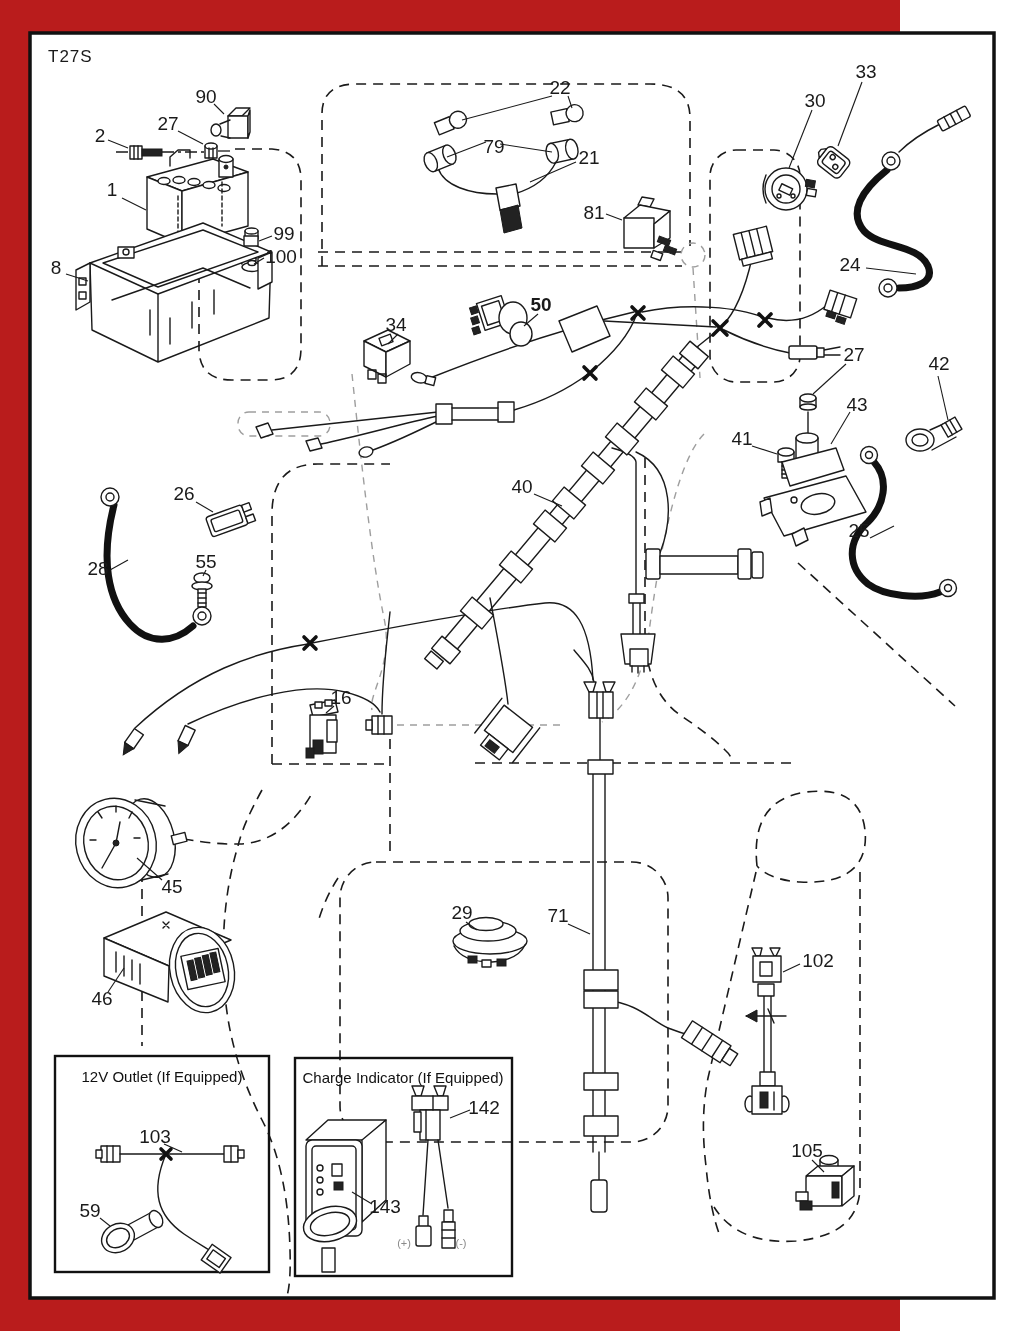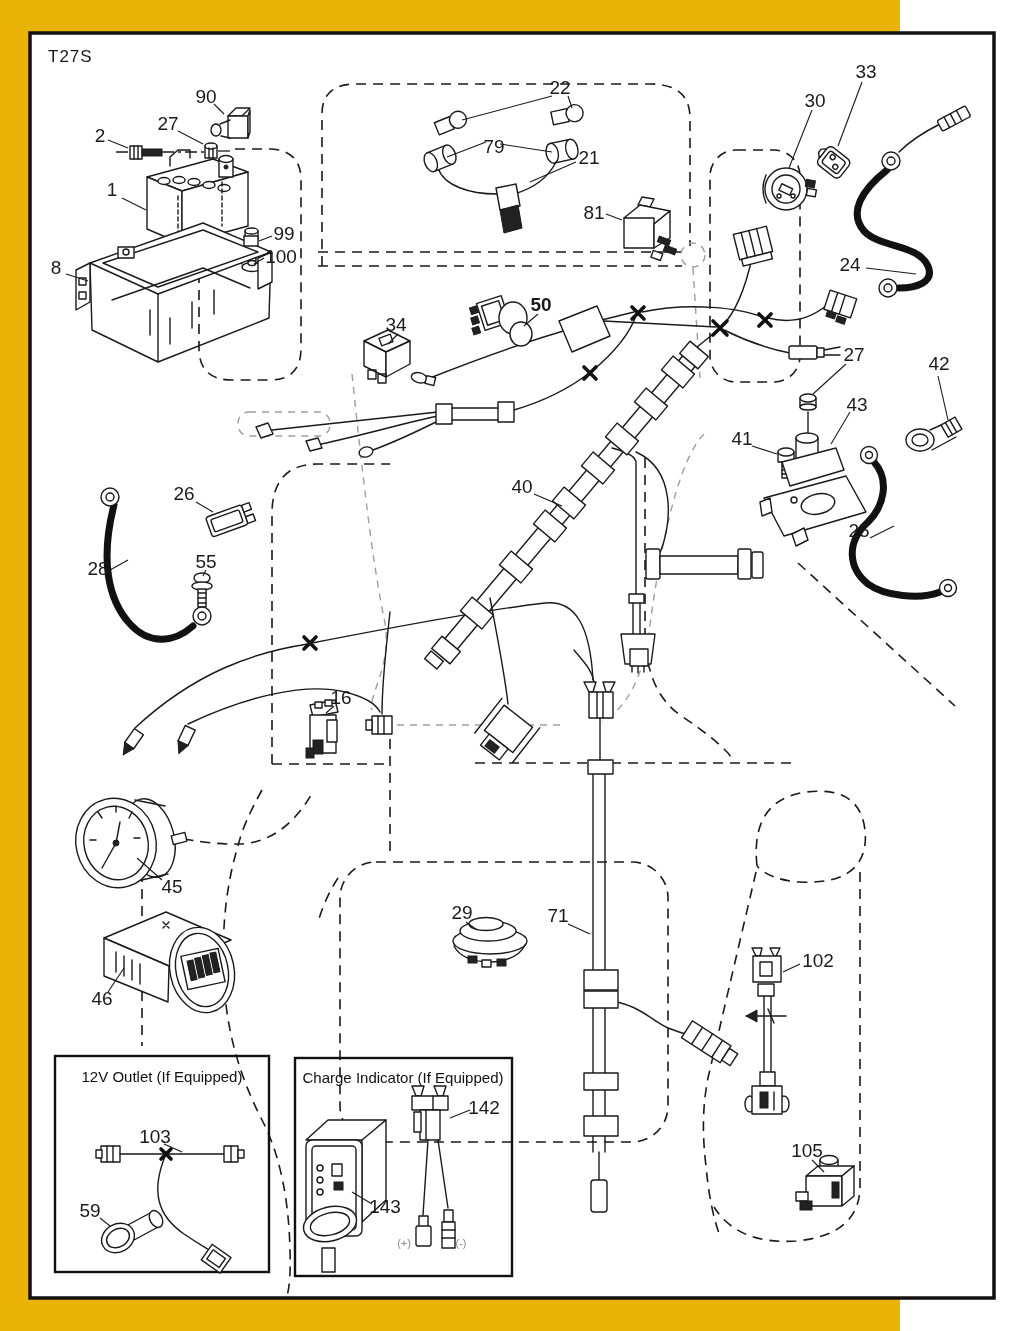--- a/index.html
+++ b/index.html
@@ -1,16 +1,16 @@
 <!DOCTYPE html>
 <html><head>
 <meta charset="utf-8">
 <style>
   html,body{margin:0;padding:0;background:#fff;}
-  .page{width:900px;height:1331px;position:relative;background:#eab308;}
+  .page{width:900px;height:1331px;position:relative;background:#b91c1c;}
   svg{display:block;}
   .ln{fill:none;stroke:#1a1a1a;stroke-width:1.4;stroke-linecap:round;stroke-linejoin:round;}
   .fw{fill:#ffffff;stroke:#1a1a1a;stroke-width:1.4;stroke-linejoin:round;}
   .fd{fill:#222222;stroke:#1a1a1a;stroke-width:1;}
   .dash{fill:none;stroke:#1a1a1a;stroke-width:1.6;stroke-dasharray:10 7;}
   .ddot{fill:none;stroke:#1a1a1a;stroke-width:1.3;stroke-dasharray:12 4 3 4;}
   .gdash{fill:none;stroke:#9e9e9e;stroke-width:1.4;stroke-dasharray:7 6;}
   .cable{fill:none;stroke:#111111;stroke-width:7;stroke-linecap:round;}
   .xmk{stroke:#111111;stroke-width:3.6;stroke-linecap:round;}
   .leader{stroke:#1a1a1a;stroke-width:1.1;}

